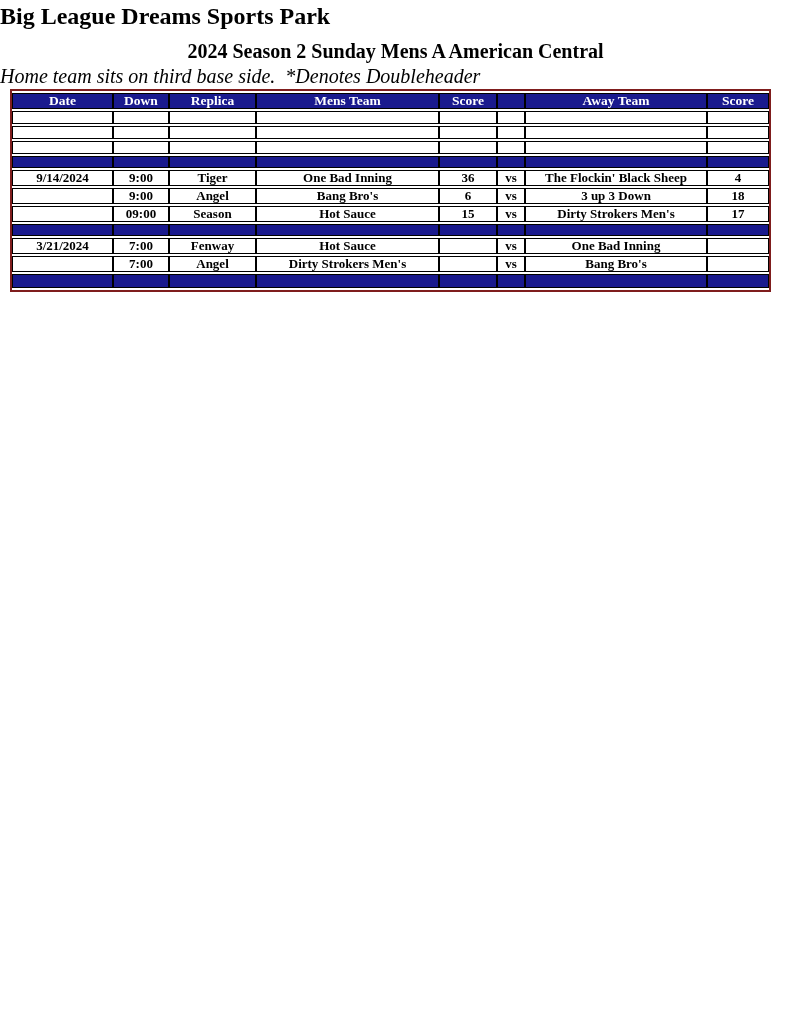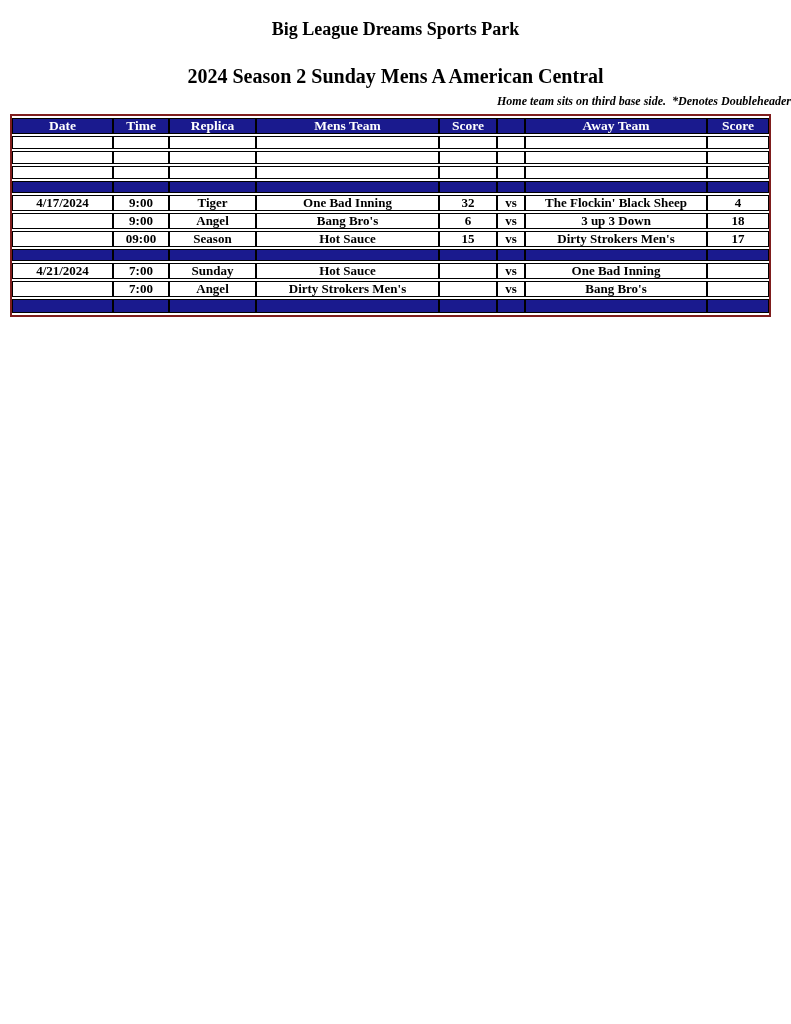--- a/index.html
+++ b/index.html
@@ -8,38 +8,37 @@
   }
   * { box-sizing: border-box; }
   html, body {
     margin: 0; padding: 0;
     width: 791px; height: 1024px;
     background: #ffffff;
     font-family: "Liberation Serif", "DejaVu Serif", serif;
     color: #000;
   }
   .title {
-    margin-top: 14px;
-    text-align: center;
-    font-size: 18px;
+    margin-top: 1px;
+    font-size: 24px;
     font-weight: bold;
     line-height: 30px;
   }
   .subtitle {
-    margin-top: 19px;
+    margin-top: 7px;
     text-align: center;
     font-size: 20px;
     font-weight: bold;
     line-height: 26px;
   }
   .note {
     margin-top: 4px;
-    text-align: right;
-    font-size: 12px;
-    font-weight: bold;
+    text-align: left;
+    font-size: 20px;
+    font-weight: normal;
     font-style: italic;
     line-height: 17px;
     white-space: pre-wrap;
   }
   table.sched {
     margin: 4px 0 0 10px;
     width: 759px;
     border: 2px solid #7f1d1d;
     border-collapse: separate;
     border-spacing: 0 2px;
@@ -93,21 +92,21 @@
         <col style="width:183px">
       <col style="width:58px">
         <col style="width:28px">
         <col style="width:182px">
         <col style="width:62px">
     </colgroup>
 
     <tbody>
         <tr class="hdr">
       <th>Date</th>
-      <th>Time</th>
+      <th>Down</th>
       <th>Replica</th>
       <th>Mens Team</th>
       <th>Score</th>
       <th></th>
       <th>Away Team</th>
       <th>Score</th>
     </tr>
 
     <tr class="empty">
       <td></td>
@@ -145,25 +144,25 @@
           <td></td>
       <td></td>
           <td></td>
       <td></td>
           <td></td>
       <td></td>
           <td></td>
     </tr>
 
     <tr class="game">
-      <td>4/17/2024</td>
+      <td>9/14/2024</td>
       <td>9:00</td>
       <td>Tiger</td>
       <td class="hl">One Bad Inning</td>
-      <td class="hl">32</td>
+      <td class="hl">36</td>
       <td class="vs">vs</td>
       <td>The Flockin' Black Sheep</td>
       <td>4</td>
     </tr>
     <tr class="game">
       <td></td>
       <td>9:00</td>
       <td>Angel</td>
       <td>Bang Bro's</td>
       <td>6</td>
@@ -187,23 +186,23 @@
           <td></td>
       <td></td>
           <td></td>
       <td></td>
           <td></td>
       <td></td>
           <td></td>
     </tr>
 
     <tr class="game">
-      <td>4/21/2024</td>
+      <td>3/21/2024</td>
       <td>7:00</td>
-      <td>Sunday</td>
+      <td>Fenway</td>
       <td>Hot Sauce</td>
       <td></td>
       <td class="vs">vs</td>
       <td>One Bad Inning</td>
       <td></td>
     </tr>
     <tr class="game">
       <td></td>
       <td>7:00</td>
       <td>Angel</td>

